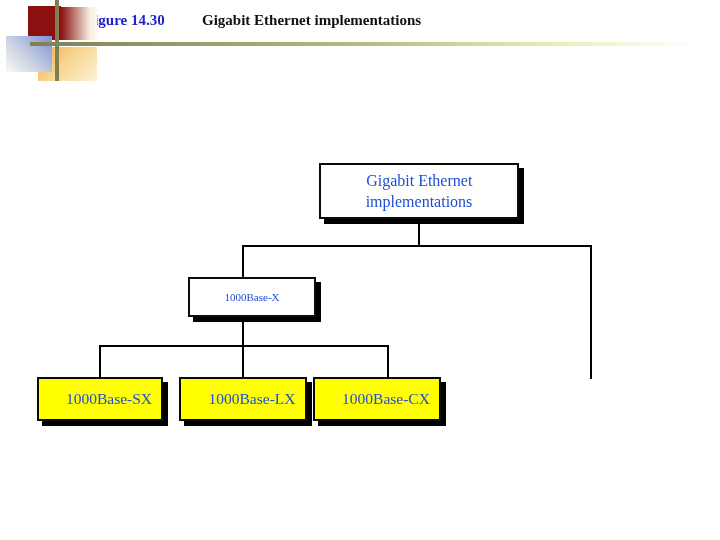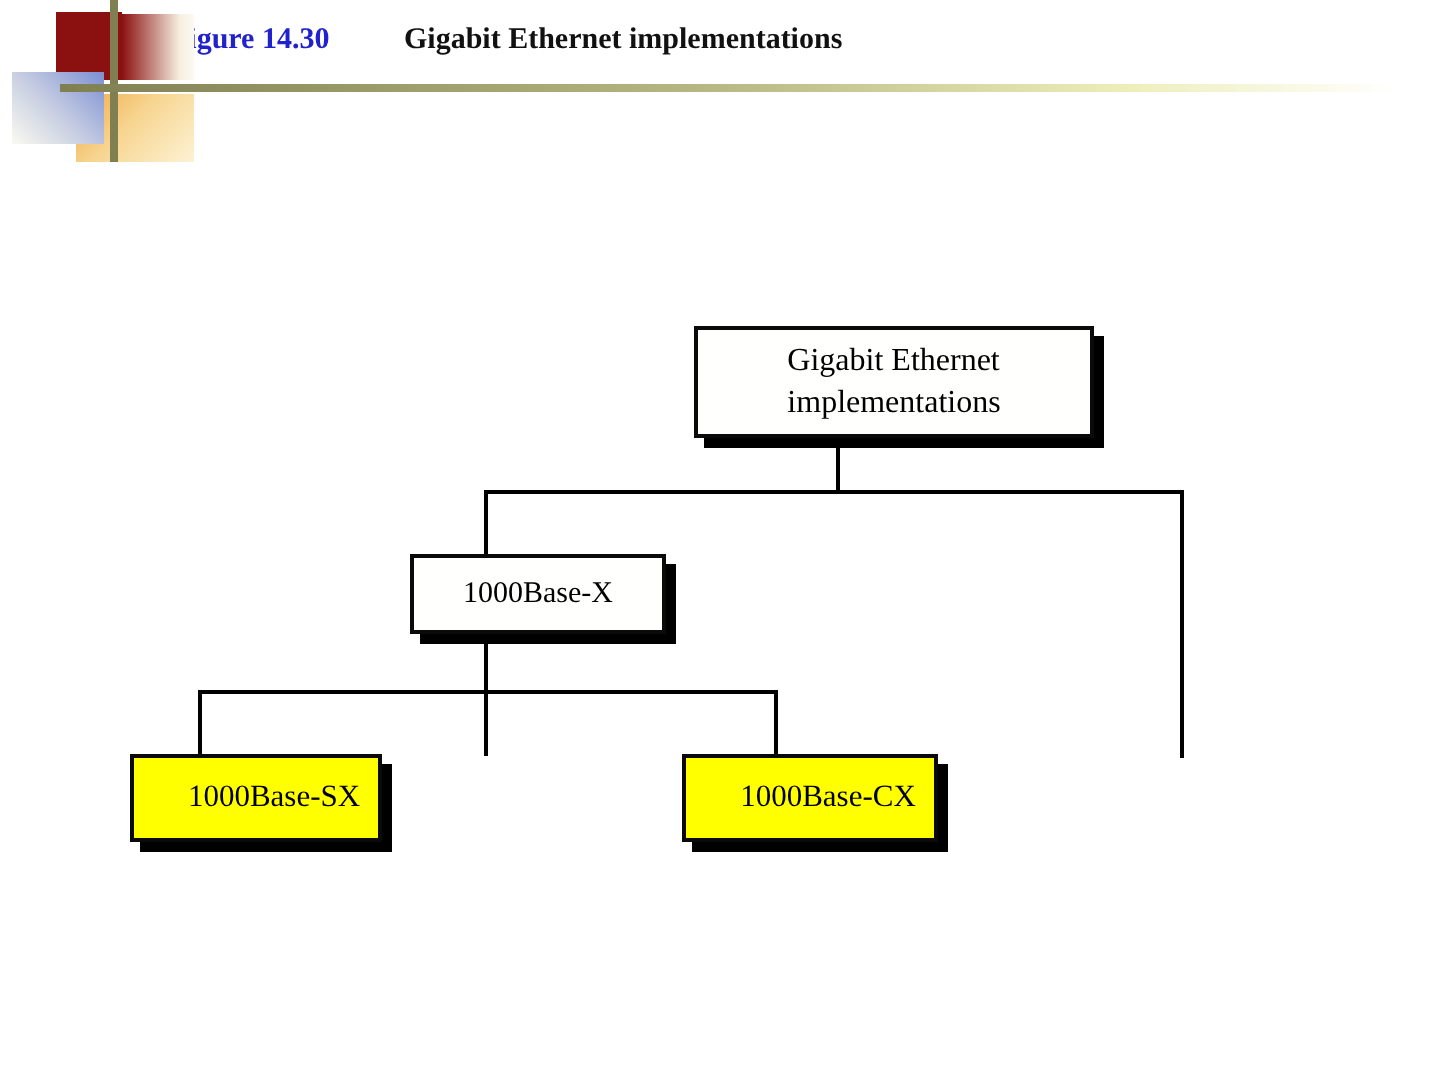--- a/index.html
+++ b/index.html
@@ -40,35 +40,34 @@
   .slide-title {
     position: absolute; left: 202px; top: 12px;
     font-size: 15px; font-weight: bold; color: #111111;
     white-space: nowrap;
   }
 
   
   .node {
     position: absolute;
     display: flex; align-items: center; justify-content: center;
-    text-align: left;
+    text-align: right;
     border: 2px solid #0a0a0a;
     box-shadow: 5px 5px 0 0 #000000;
-    color: #000000;
+    color: #1d4ed8;
     box-sizing: border-box;
     background: #fffffe;
-    margin-left: 28px;
   }
   .node-root {
     left: 319px; top: 163px; width: 200px; height: 56px;
     font-size: 16px; line-height: 21px; white-space: pre-line;
   }
   .node-mid {
-    left: 177px; top: 277px; width: 128px; height: 40px;
-    font-size: 15px;
+    left: 188px; top: 277px; width: 128px; height: 40px;
+    font-size: 11px;
   }
   .node-leaf {
     top: 377px; width: 128px; height: 44px;
     background: #ffff00;
     font-size: 15.5px;
     padding-left: 18px;
   }
   .leaf-sx { left: 37px;  width: 126px; }
   .leaf-lx { left: 179px; }
   .leaf-cx { left: 313px; }
@@ -113,17 +112,18 @@
   <div class="line v-to-lx"></div>
   <div class="line v-to-cx"></div>
 
   <div class="node node-root">Gigabit Ethernet
 implementations</div>
 
   <div class="node node-mid">1000Base-X</div>
 
   <div class="node node-leaf leaf-sx">1000Base-SX</div>
 
+  <div class="node node-leaf leaf-lx">1000Base-LX</div>
 
   <div class="node node-leaf leaf-cx">1000Base-CX</div>
 
 
 </div>
 
 </body></html>

